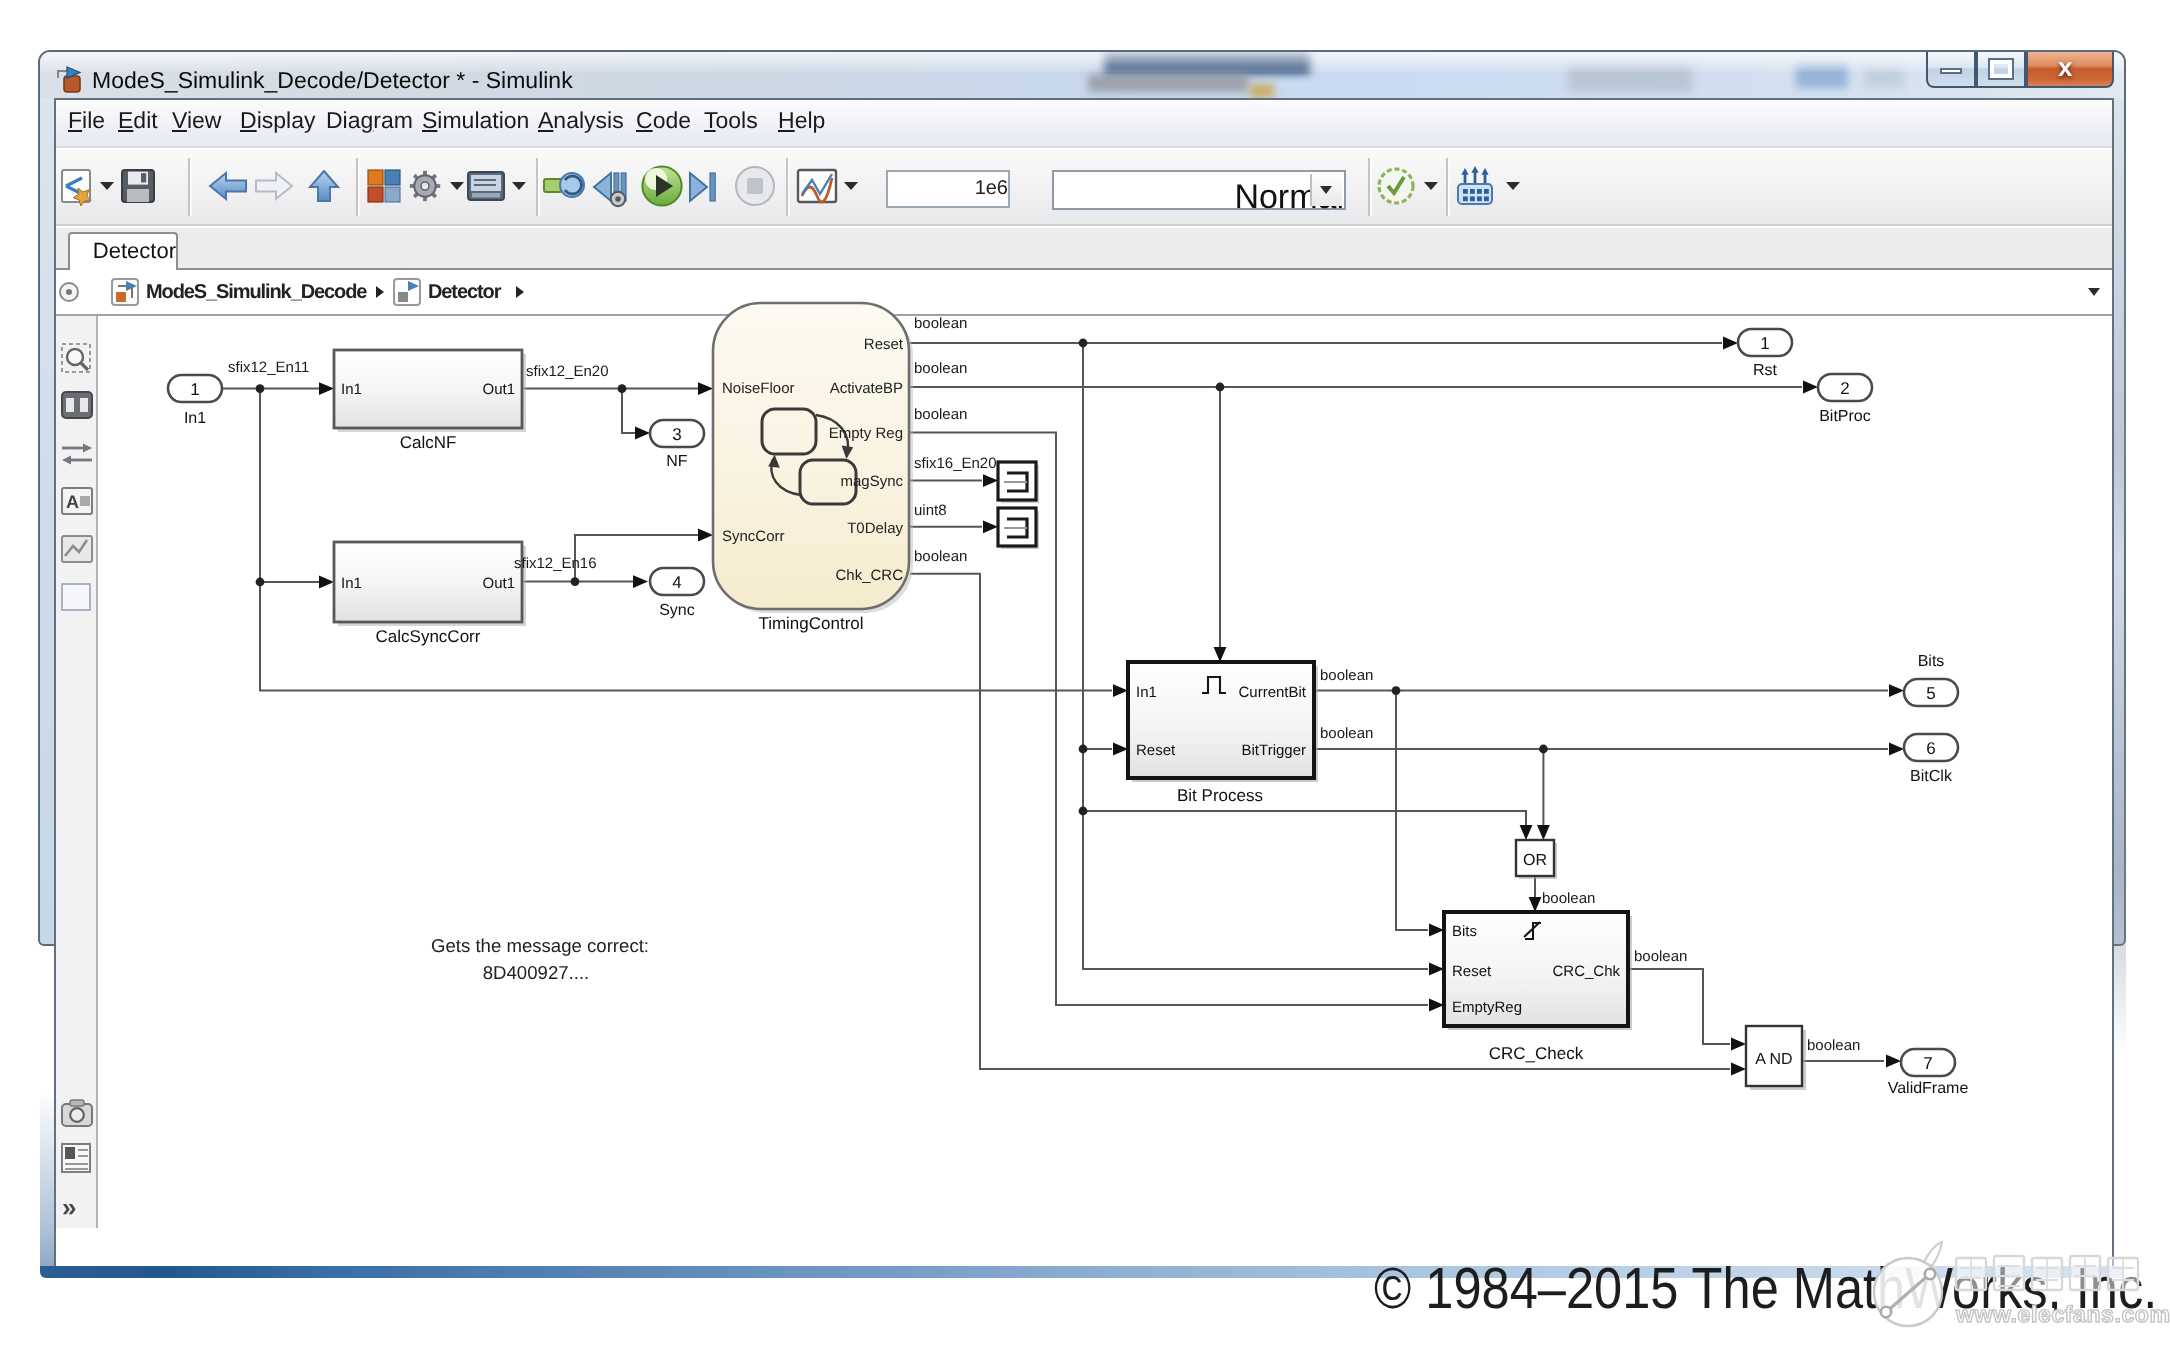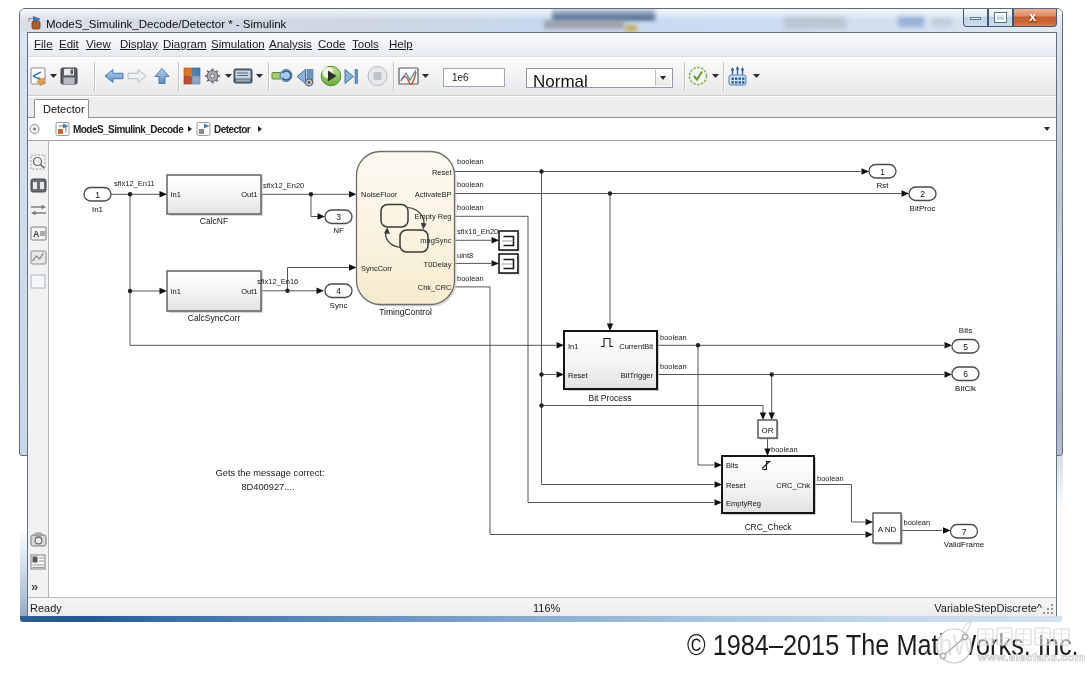--- a/index.html
+++ b/index.html
@@ -1,23 +1,23 @@
 <!DOCTYPE html>
 <html><head>
 <meta charset="utf-8">
 <style>
 * { margin:0; padding:0; box-sizing:border-box; }
 html,body { width:1085px; height:673px; background:#fff; font-family:"Liberation Sans", sans-serif; overflow:hidden; }
 #stage { position:relative; width:1085px; height:673px; background:#fff; }
 .abs { position:absolute; }
 
 
-#win { position:absolute; left:19px; top:8px; width:1044px; height:448px;
+#win { position:absolute; left:19px; top:25px; width:1044px; height:448px;
   border:1px solid #5a6b80; border-radius:6px 6px 3px 3px;
-  background:linear-gradient(180deg,#dde6ef 0%,#cfdcea 50%,#c8d7e8 100%); }
+  background:linear-gradient(180deg,#dde6ef 0%,#cfdcea 50%,#c8d7e8 100%);text-align:right; }
 #titlebar { position:absolute; left:0; top:0; width:1042px; height:23px; overflow:hidden; border-radius:5px 5px 0 0;
   background:linear-gradient(90deg,#dae0e8 0%,#d2dae4 18%,#ccd7e3 34%,#c7d9ee 52%,#cbdcf2 66%,#d0def0 80%,#d9e4f0 92%,#e2e9f2 100%); }
 #titlebar::after{content:"";position:absolute;left:0;top:0;width:100%;height:10px;background:linear-gradient(180deg,rgba(255,255,255,.75),rgba(255,255,255,.1));}
 .blob { position:absolute; filter:blur(2px); }
 #ttext { position:absolute; left:26px; top:9px; font-size:11.5px; color:#0c0c0c; z-index:5; }
 #ticon { position:absolute; left:8px; top:7px; width:15px; height:14px; z-index:5;}
 
 
 .capbtn { position:absolute; top:0px; height:18px; border:1px solid #43586e; border-top:none; z-index:6; }
 #btnmin { left:943px; width:25px; border-radius:0 0 0 4px;
@@ -27,21 +27,21 @@
 #btnclose { left:993px; width:44px; border-radius:0 0 4px 0;
   background:linear-gradient(180deg,#f0b392 0%,#dd8d60 40%,#c65c2d 50%,#cd6737 80%,#d4825a 100%); }
 .glyph { position:absolute; color:#fff; font-weight:bold; }
 
 
 #client { position:absolute; left:7px; top:23px; width:1030px; height:585px; background:#fff; border:1px solid #62707f; border-width:1px; }
 
 #menubar { position:absolute; left:0; top:0; width:1028px; height:24px;
   background:linear-gradient(180deg,#fcfcfe 0%,#f4f5fa 40%,#eceef5 70%,#e9ebf2 100%);
   border-bottom:1px solid #dadbe0; font-size:11.5px; color:#1a1a1a; }
-#menubar span.mi { position:absolute; top:5px;text-decoration:underline; }
+#menubar span.mi { position:absolute; top:5px; }
 u { text-decoration:underline; }
 
 #toolbar { position:absolute; left:0; top:25px; width:1028px; height:38px;
   background:linear-gradient(180deg,#fafafa 0%,#f1f1f2 55%,#e7e8ea 100%);
   border-bottom:1px solid #cfcfcf; }
 .tsep { position:absolute; top:4px; height:29px; width:2px;
   background:linear-gradient(90deg,#c4c4c4 0 1px,#fbfbfb 1px 2px); }
 
 #field1e6 { position:absolute; left:415px; top:10px; width:62px; height:19px; background:#fff; border:1px solid #9aa7b5; font-size:10px; color:#222; padding:3px 0 0 8px; }
 #ddnormal { position:absolute; left:498px; top:10px; width:147px; height:20px; background:#fff; border:1px solid #8e9aa8; font-size:17px; color:#111; padding:3px 0 0 6px; }
@@ -317,35 +317,20 @@
           <rect x="1.5" y="1.5" width="5" height="6" fill="#555"></rect>
           <line x1="8" y1="3" x2="13" y2="3" stroke="#999" stroke-width="1"></line>
           <line x1="8" y1="6" x2="13" y2="6" stroke="#999" stroke-width="1"></line>
           <line x1="1.5" y1="10" x2="13" y2="10" stroke="#999" stroke-width="1"></line>
           <line x1="1.5" y1="12.5" x2="13" y2="12.5" stroke="#999" stroke-width="1"></line>
         </g>
         <text x="3" y="450" font-size="13" fill="#4a4a4a" font-weight="bold">»</text>
       </svg></div>
       <div id="canvas"></div>
 
-      <div id="statusbar">
-        <span class="abs" style="left:2px;top:4px;">Ready</span>
-        <span class="abs" style="left:505px;top:4px;">116%</span>
-        <span class="abs" style="right:14px;top:4px;">VariableStepDiscrete^</span>
-        <svg class="abs" style="right:1px;top:6px" width="12" height="12">
-            <g fill="#9a9a9a">
-              <rect x="8" y="8" width="2" height="2"></rect>
-              <rect x="8" y="4" width="2" height="2"></rect>
-              <rect x="8" y="0" width="2" height="2"></rect>
-              <rect x="4" y="8" width="2" height="2"></rect>
-              <rect x="4" y="4" width="2" height="2"></rect>
-              <rect x="0" y="8" width="2" height="2"></rect>
-            </g>
-          </svg>
-      </div>
     </div>
 
     <div id="lborder"></div>
     <div id="rborder"></div>
     <div id="bborder"></div>
   </div>
 
   <svg id="diagram" class="abs" style="left:0;top:0;pointer-events:none;" width="1085" height="673" viewBox="0 0 1085 673">
     <defs>
       <linearGradient id="gb" x1="0" y1="0" x2="0" y2="1">

